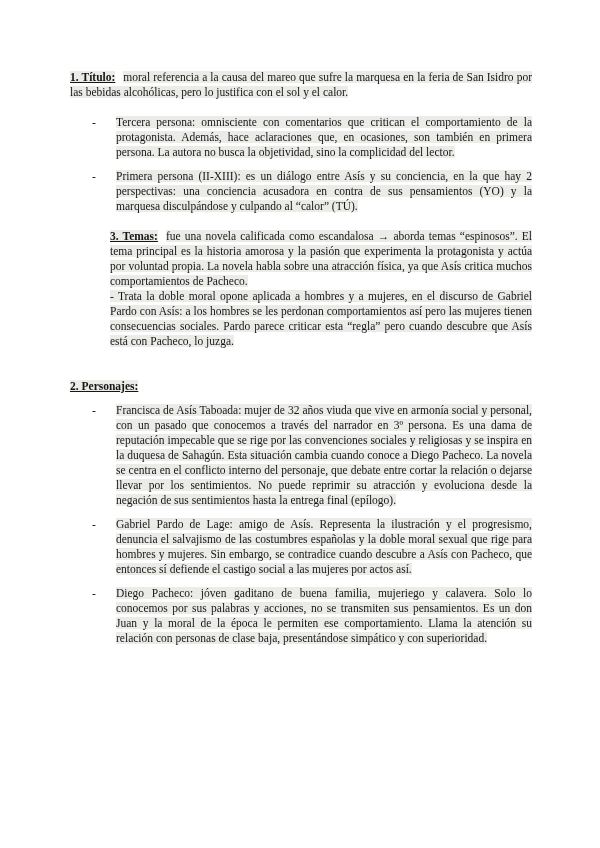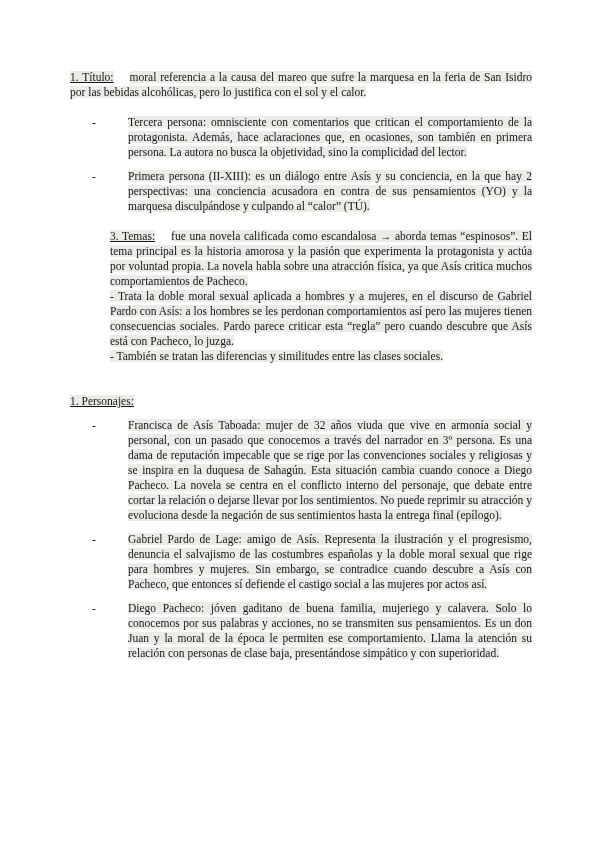--- a/index.html
+++ b/index.html
@@ -18,40 +18,40 @@
     font-size: 11.5px;
     line-height: 15px;
     color: #161616;
     text-align: justify;
     overflow: hidden;
   }
   .section { margin: 0 0 15px 0; }
   .para { margin: 0 0 0 0; }
   .para + .para { margin-top: 0; }
   .lead {
-    font-weight: normal;
+    font-weight: bold;
     text-decoration: underline;
-    margin-right: 16px;
+    margin-right: 8px;
   }
   .hl {
     background: #ebebe8;
     -webkit-box-decoration-break: clone;
     box-decoration-break: clone;
   }
   .bullets { margin-top: 9px; }
   .bullet {
     display: flex;
     margin: 0 0 9px 22px;
   }
   .bullet:last-child { margin-bottom: 0; }
   .marker {
     flex: 0 0 24px;
     text-align: left;
   }
-  .bullet-text { flex: 1; margin-left: 12px; }
+  .bullet-text { flex: 1; }
   .gap-before-personajes { margin-top: 30px; }
   .sec3-paras .para { margin: 0; padding-left: 40px; }
 </style>
 </head>
 <body>
 
 <div class="page">
 
   <section class="section">
     <p class="para"><span class="lead hl">1. Título:</span><span class="hl">moral referencia a la causa del mareo que sufre la marquesa en la feria de San Isidro por las bebidas alcohólicas, pero lo justifica con el sol y el calor.</span></p>
@@ -66,27 +66,26 @@
       <div class="bullet">
         <span class="marker">-</span>
         <div class="bullet-text"><span class="hl">Primera persona (II-XIII): es un diálogo entre Asís y su conciencia, en la que hay 2 perspectivas: una conciencia acusadora en contra de sus pensamientos (YO) y la marquesa disculpándose y culpando al “calor” (TÚ).</span></div>
       </div>
     </div>
   </section>
 
   <section class="section">
     <div class="sec3-paras">
       <p class="para"><span class="lead hl">3. Temas:</span><span class="hl">fue una novela calificada como escandalosa → aborda temas “espinosos”. El tema principal es la historia amorosa y la pasión que experimenta la protagonista y actúa por voluntad propia. La novela habla sobre una atracción física, ya que Asís critica muchos comportamientos de Pacheco.</span></p>
-      <p class="para"><span class="hl">- Trata la doble moral sexual aplicada a hombres y a mujeres, en el discurso de Gabriel Pardo con Asís: a los hombres se les perdonan comportamientos así pero las mujeres tienen consecuencias sociales. Pardo parece criticar esta “regla” pero cuando descubre que Asís está con Pacheco, lo juzga.</span></p>
-      <p class="para"><span class="hl">- También se tratan las diferencias y similitudes entre las clases sociales.</span></p>
+      <p class="para"><span class="hl">- Trata la doble moral opone aplicada a hombres y a mujeres, en el discurso de Gabriel Pardo con Asís: a los hombres se les perdonan comportamientos así pero las mujeres tienen consecuencias sociales. Pardo parece criticar esta “regla” pero cuando descubre que Asís está con Pacheco, lo juzga.</span></p>
     </div>
   </section>
 
   <section class="section gap-before-personajes">
-    <p class="para"><span class="lead hl">1. Personajes:</span></p>
+    <p class="para"><span class="lead hl">2. Personajes:</span></p>
     <div class="bullets">
       <div class="bullet">
         <span class="marker">-</span>
         <div class="bullet-text"><span class="hl">Francisca de Asís Taboada: mujer de 32 años viuda que vive en armonía social y personal, con un pasado que conocemos a través del narrador en 3º persona. Es una dama de reputación impecable que se rige por las convenciones sociales y religiosas y se inspira en la duquesa de Sahagún. Esta situación cambia cuando conoce a Diego Pacheco. La novela se centra en el conflicto interno del personaje, que debate entre cortar la relación o dejarse llevar por los sentimientos. No puede reprimir su atracción y evoluciona desde la negación de sus sentimientos hasta la entrega final (epílogo).</span></div>
       </div>
       <div class="bullet">
         <span class="marker">-</span>
         <div class="bullet-text"><span class="hl">Gabriel Pardo de Lage: amigo de Asís. Representa la ilustración y el progresismo, denuncia el salvajismo de las costumbres españolas y la doble moral sexual que rige para hombres y mujeres. Sin embargo, se contradice cuando descubre a Asís con Pacheco, que entonces sí defiende el castigo social a las mujeres por actos así.</span></div>
       </div>
       <div class="bullet">

